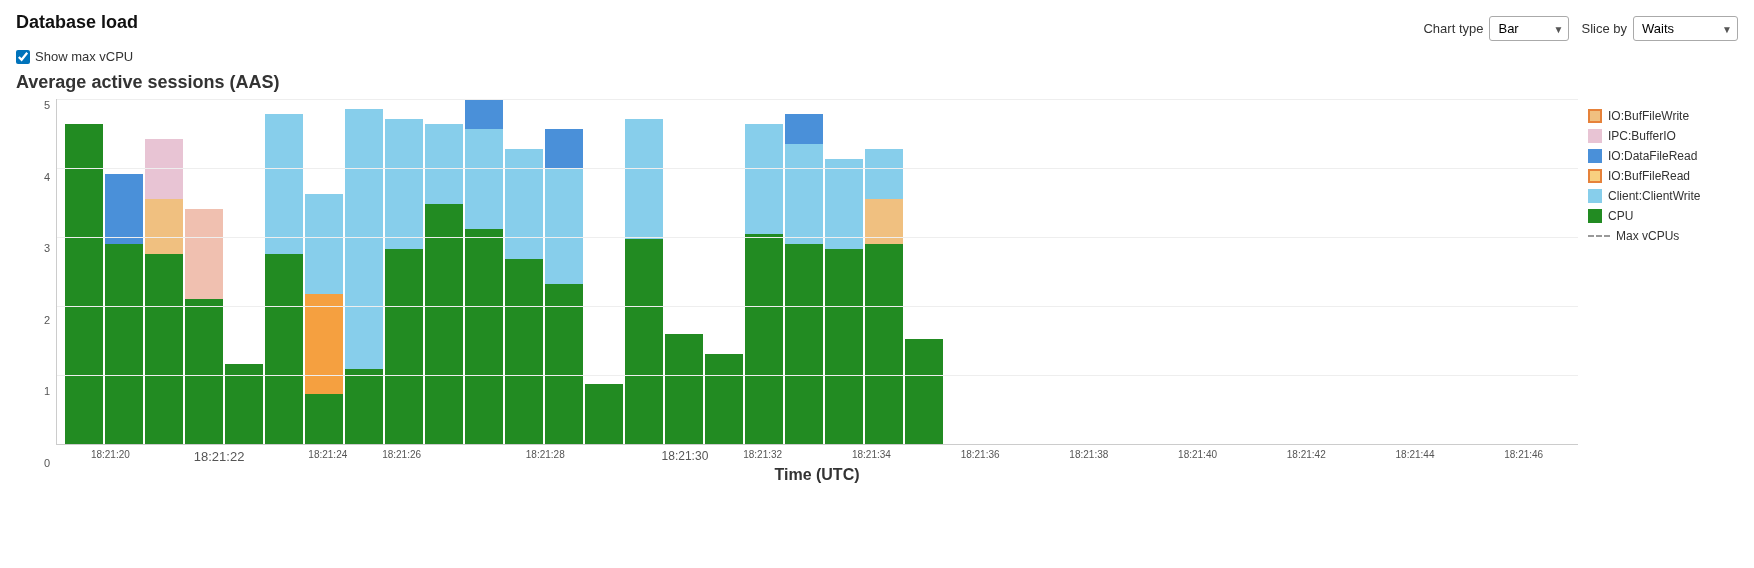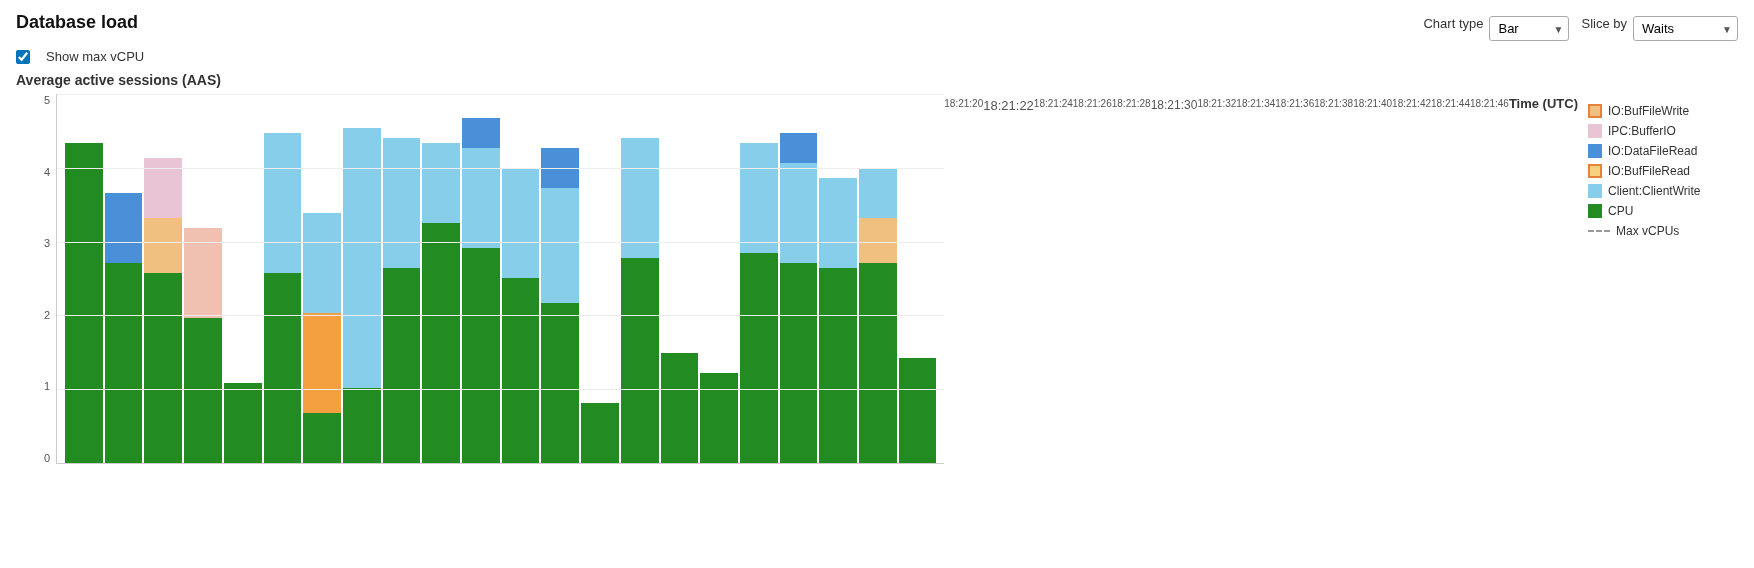--- a/index.html
+++ b/index.html
@@ -3,29 +3,29 @@
   <meta charset="utf-8">
   <style>
     * { box-sizing: border-box; margin: 0; padding: 0; }
     body { font-family: -apple-system, BlinkMacSystemFont, 'Segoe UI', Arial, sans-serif; font-size: 13px; background: #fff; color: #333; width: 1754px; height: 568px; overflow: hidden; }
     .page { padding: 12px 16px; width: 1754px; height: 568px; position: relative; }
     .header { display: flex; align-items: flex-start; justify-content: space-between; margin-bottom: 8px; }
     .header-left h1 { font-size: 18px; font-weight: 600; color: #111; }
     .header-left p { font-size: 12px; color: #555; margin-top: 2px; }
     .info-link { color: #0073bb; text-decoration: none; margin-left: 4px; }
     .header-right { display: flex; align-items: center; gap: 12px; margin-top: 4px; }
-    .control-group { display: flex; gap: 6px; }
+    .control-group { display: flex; align-items: center; gap: 6px; }
     .control-label { font-size: 13px; color: #333; }
     .select-wrapper { position: relative; display: inline-block; }
     select { appearance: none; border: 1px solid #aaa; border-radius: 3px; padding: 4px 24px 4px 8px; font-size: 13px; background: #fff; cursor: pointer; min-width: 80px; }
     .select-arrow { position: absolute; right: 6px; top: 50%; transform: translateY(-50%); pointer-events: none; font-size: 10px; color: #555; }
-    .checkbox-row { display: flex; align-items: center; gap: 16px; margin-bottom: 8px; }
+    .checkbox-row { display: flex; align-items: center; gap: 5px; margin-bottom: 8px; }
     .checkbox-row input[type=checkbox] { width: 14px; height: 14px; accent-color: #0073bb; }
     .chart-section { display: flex; flex-direction: column; }
-    .chart-title { font-size: 14px; font-weight: 600; margin-bottom: 6px; }
+    .chart-title { font-size: 18px; font-weight: 600; margin-bottom: 6px; }
     .y-axis { display: flex; flex-direction: column; justify-content: space-between; width: 40px; height: 370px; align-items: flex-end; padding-right: 6px; font-size: 11px; color: #555; }
     .chart-body { position: relative; flex: 1; height: 370px; border-left: 1px solid #ccc; border-bottom: 1px solid #ccc; }
     .chart-wrapper { display: flex; position: relative; }
     .legend-panel { width: 160px; padding-top: 0; padding-left: 10px; display: flex; flex-direction: column; gap: 6px; font-size: 12px; justify-content: flex-start; margin-top: 10px; }
     .legend-row { display: flex; align-items: center; gap: 6px; }
   </style>
 </head>
 <body>
 
 <div class="page">
@@ -73,21 +73,21 @@
 
       <div class="y-axis">
         <span>5</span>
         <span>4</span>
         <span>3</span>
         <span>2</span>
         <span>1</span>
         <span>0</span>
       </div>
 
-      <div style="flex:1; display:flex; flex-direction:row;">
+      <div style="flex:1; display:flex; flex-direction:column;">
         <div class="chart-body" style="position:relative; height:370px; border-left:1px solid #ccc; border-bottom:1px solid #ccc; overflow:hidden;">
 
           <div style="position:absolute;top:0;left:0;right:0;bottom:0;">
             <div style="position:absolute;top:0;left:0;right:0;border-top:1px solid #eee;"></div>
             <div style="position:absolute;top:20%;left:0;right:0;border-top:1px solid #eee;"></div>
             <div style="position:absolute;top:40%;left:0;right:0;border-top:1px solid #eee;"></div>
             <div style="position:absolute;top:60%;left:0;right:0;border-top:1px solid #eee;"></div>
             <div style="position:absolute;top:80%;left:0;right:0;border-top:1px solid #eee;"></div>
           </div>
 
@@ -193,21 +193,21 @@
             <span style="flex: 1 1 0%; text-align: center; font-size: 10px; color: rgb(85, 85, 85);">18:21:32</span>
             <span style="flex: 1 1 0%; text-align: center; font-size: 10px; color: rgb(85, 85, 85);">18:21:34</span>
             <span style="flex: 1 1 0%; text-align: center; font-size: 10px; color: rgb(85, 85, 85);">18:21:36</span>
             <span style="flex: 1 1 0%; text-align: center; font-size: 10px; color: rgb(85, 85, 85);">18:21:38</span>
             <span style="flex: 1 1 0%; text-align: center; font-size: 10px; color: rgb(85, 85, 85);">18:21:40</span>
             <span style="flex: 1 1 0%; text-align: center; font-size: 10px; color: rgb(85, 85, 85);">18:21:42</span>
             <span style="flex: 1 1 0%; text-align: center; font-size: 10px; color: rgb(85, 85, 85);">18:21:44</span>
             <span style="flex: 1 1 0%; text-align: center; font-size: 10px; color: rgb(85, 85, 85);">18:21:46</span>
           </div>
 
-        <div style="text-align:center;font-size:13px;font-weight:600;margin-top:2px;">Time (UTC)</div>
+        <div style="text-align:center;font-size:16px;font-weight:600;margin-top:2px;">Time (UTC)</div>
       </div>
 
       <div class="legend-panel">
         <div class="legend-row">
           <div style="width:14px;height:14px;background:#f0c080;border:2px solid #e6823a;flex-shrink:0;"></div>
           <span>IO:BufFileWrite</span>
         </div>
         <div class="legend-row">
           <div style="width:14px;height:14px;background:#e8c4d4;flex-shrink:0;"></div>
           <span>IPC:BufferIO</span>

